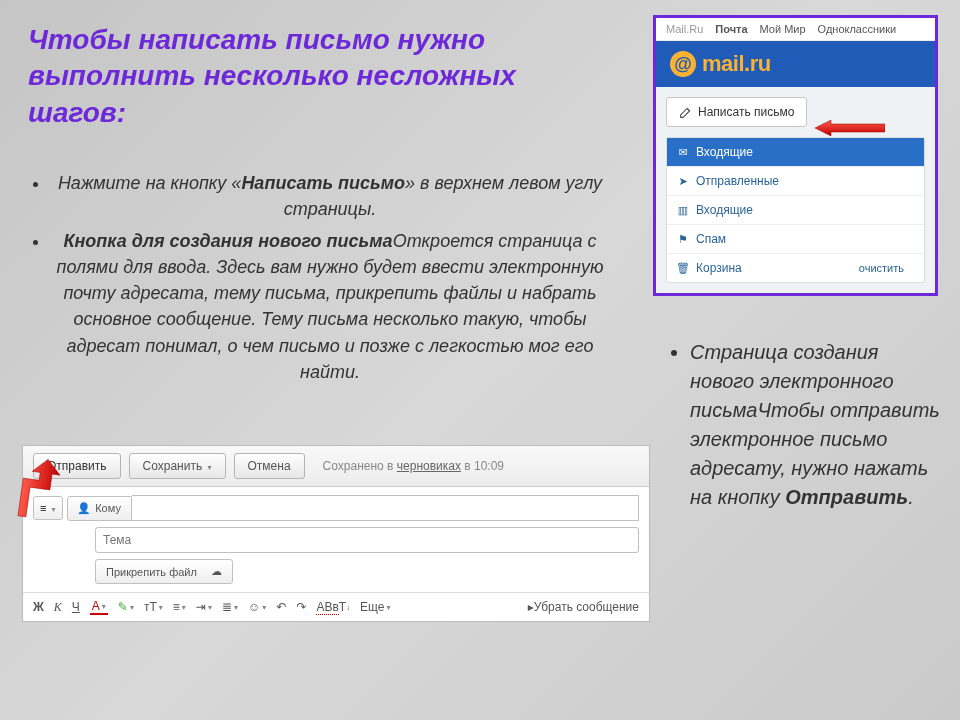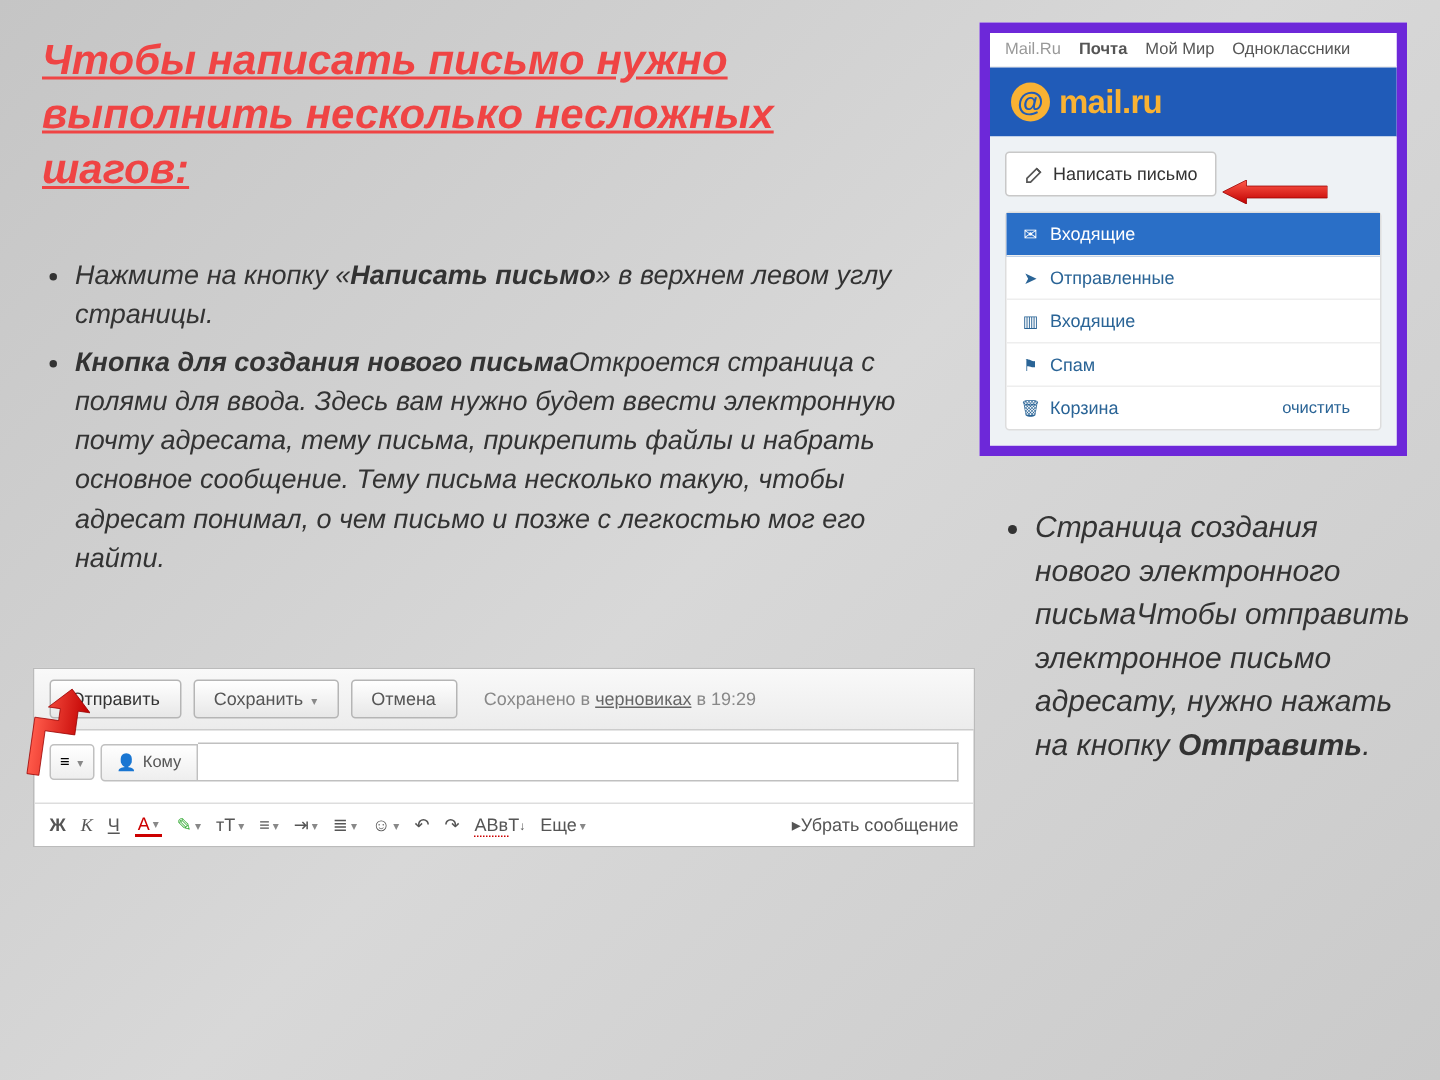--- a/index.html
+++ b/index.html
@@ -11,38 +11,38 @@
   position: relative;
   overflow: hidden;
 }
 .main-heading {
   position: absolute;
   top: 22px;
   left: 28px;
   width: 560px;
   font-size: 28px;
   font-style: italic;
-  color: #ef4444;
+  color: #6d28d9;
   line-height: 1.3;
-  text-decoration: underline;
 }
 .bullet-list {
   position: absolute;
   top: 170px;
   left: 20px;
   width: 590px;
   list-style: disc;
   padding-left: 30px;
   color: #333;
 }
 .bullet-list li {
   font-size: 18px;
   line-height: 1.45;
   margin-bottom: 6px;
   font-style: italic;
+  text-align: center;
 }
 .bullet-list .bold { font-weight: bold; }
 .right-text {
   position: absolute;
   top: 338px;
   left: 660px;
   width: 280px;
   list-style: disc;
   padding-left: 30px;
 }
@@ -54,21 +54,21 @@
 }
 .right-text .bold { font-weight: bold; }
 
 
 .mail-widget {
   position: absolute;
   top: 15px;
   left: 653px;
   width: 285px;
   background: #fff;
-  border: 7px solid #6d28d9;
+  border: 3px solid #6d28d9;
 }
 .mail-top-nav {
   display: flex;
   gap: 12px;
   padding: 5px 10px;
   font-size: 11px;
   color: #555;
   background: #fff;
   border-bottom: 1px solid #eee;
 }
@@ -355,31 +355,40 @@
 </svg>
 
 <div class="compose-widget">
   <div class="compose-toolbar">
     <button class="tool-btn primary">Отправить</button>
     <button class="tool-btn">
       <span>Сохранить</span> <span class="dd-caret"></span>
     </button>
     <button class="tool-btn">Отмена</button>
     <span class="saved-text">
-      <span>Сохранено в </span><u>черновиках</u><span> в 19:29</span>
+      <span>Сохранено в </span><u>черновиках</u><span> в 10:09</span>
     </span>
   </div>
   <div class="compose-fields">
     <div class="field-row">
       <span class="small-dd">≡ <span class="dd-caret"></span></span>
       <span class="field-label-btn">
         <span>👤</span>
         <span>Кому</span>
       </span>
       <input class="field-input" type="text" style="">
+    </div>
+    <div class="field-row">
+      <input class="field-input full" type="text" placeholder="Тема" style="">
+    </div>
+    <div class="attach-row">
+      <button class="attach-btn">
+        <span>Прикрепить файл</span>
+        <span>☁</span>
+      </button>
     </div>
   </div>
   <div class="format-toolbar">
     <span class="fmt-btn bold">Ж</span>
     <span class="fmt-btn italic">К</span>
     <span class="fmt-btn underline">Ч</span>
     <span class="fmt-btn dd-caret" style="color:#c00;border-bottom:2px solid #c00;padding:0 2px">A</span>
     <span class="fmt-btn dd-caret" style="color:#3a3">✎</span>
     <span class="fmt-btn dd-caret">тТ</span>
     <span class="fmt-btn dd-caret">≡</span>

